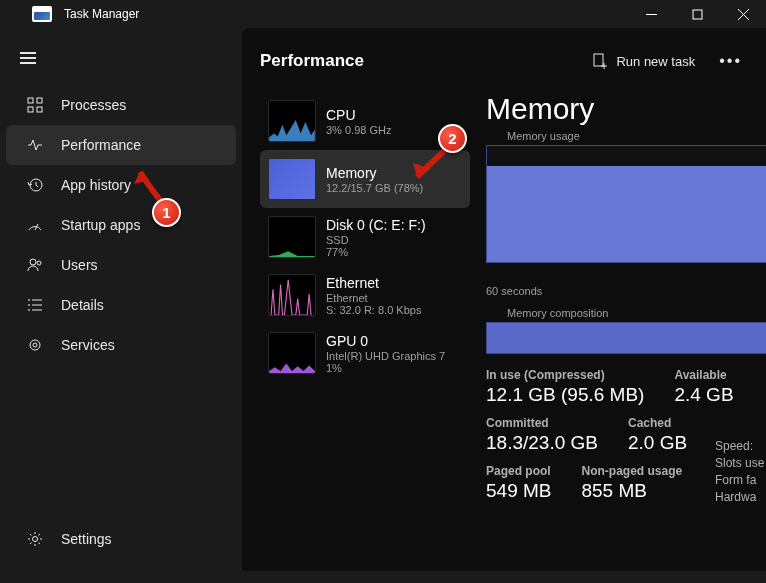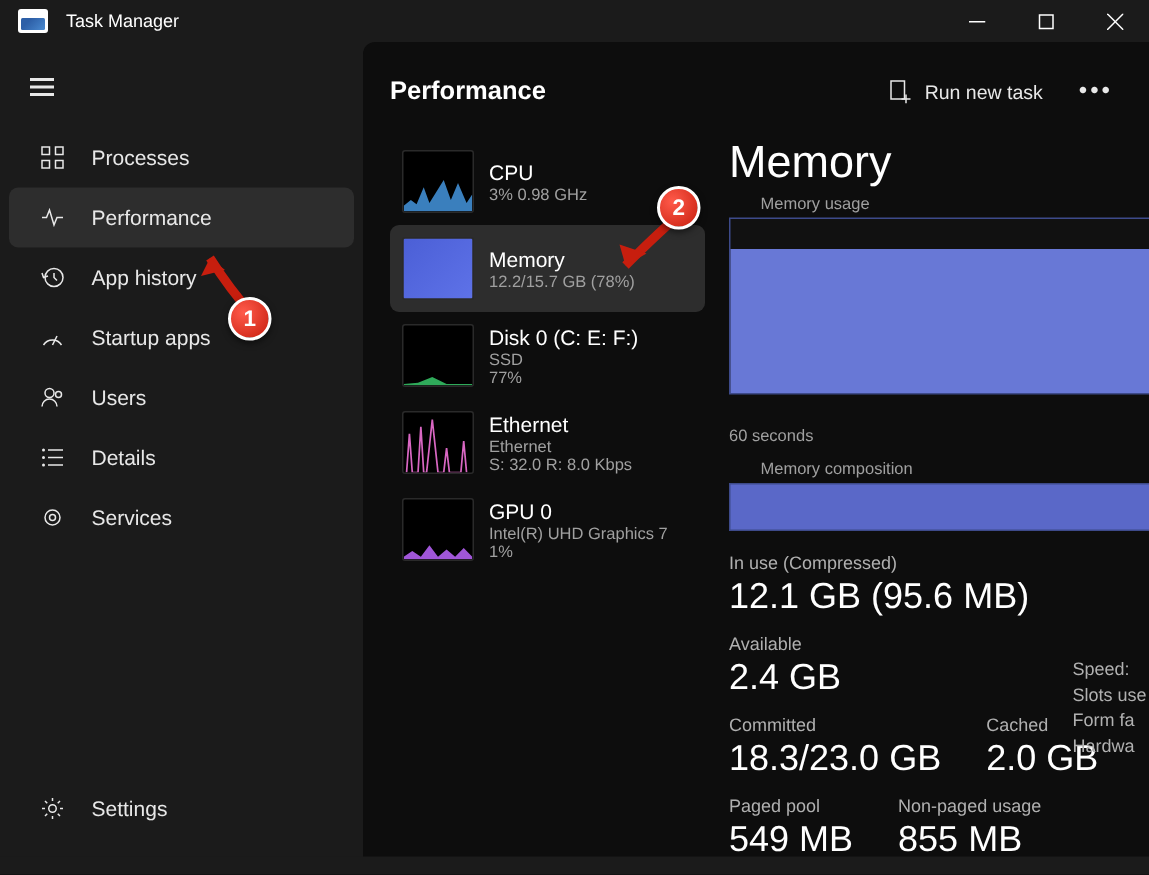--- a/index.html
+++ b/index.html
@@ -5,21 +5,21 @@
 * { margin: 0; padding: 0; box-sizing: border-box; }
 body {
   width: 766px; height: 583px; overflow: hidden;
   background: #1b1b1b; color: #e8e8e8;
   font-family: 'Segoe UI', Arial, sans-serif;
   font-size: 13px; position: relative;
 }
 
 .titlebar {
   height: 28px; display: flex; align-items: center;
-  background: #1b1b1b; padding: 0 0 0 8px;
+  background: #1b1b1b; padding: 0 0 0 8px; margin-left: 20px;
 }
 .titlebar-icon {
   width: 20px; height: 16px; background: #fff; border-radius:2px;
   margin: 0 12px 0 4px; display:inline-block; position:relative;
 }
 .titlebar-icon::after{
   content:''; position:absolute; left:2px; right:2px; bottom:2px; top:6px;
   background:linear-gradient(135deg,#2d5fa7 30%,#4a8ad0); border-radius:1px;
 }
 .title-text { font-size: 12px; color:#fff; }
@@ -64,22 +64,22 @@
 .detail { margin-left:222px; padding-left:4px; }
 .detail-title { font-size:30px; font-weight:400; color:#fff; margin-bottom:4px;}
 .chart-label { font-size:11px; color:#a0a0a0; margin-bottom:3px;padding-left:21px;}
 .bigchart { width:300px; height:118px; border:1px solid #3d4a8a; background:#111; position:relative; }
 .bigchart .fill { position:absolute; left:0; right:0; top:20px; bottom:0; background:#6878d6; }
 .bigchart .fill2 { position:absolute; left:230px; right:0; top:28px; bottom:0; background:#6878d6; }
 .chart-footer { font-size:11px; color:#a0a0a0; margin-top:22px; margin-bottom:10px;}
 .compchart { width:300px; height:32px; border:1px solid #3d4a8a; background:#5a68c8; }
 .stats { display:flex; flex-wrap:wrap; margin-top:14px; gap:0;}
 .stat-col { margin-right:30px; margin-bottom:10px;}
-.stat-col .slabel { font-size:12px; color:#b0b0b0; }
-.stat-col .sval { font-size:24px; color:#fff; margin-top:2px;}
+.stat-col .slabel { font-size:12px; color:#b0b0b0;font-weight:bold; }
+.stat-col .sval { font-size:19px; color:#fff; margin-top:2px;}
 .extra-labels { position:absolute; right:-5px; top:410px; font-size:12px; color:#b0b0b0; line-height:17px; text-align:left; width:56px; overflow:hidden;}
 
 .anno { position:absolute; z-index:50; }
 .anno-badge {
   width:29px; height:29px; border-radius:50%;
   background:radial-gradient(circle at 33% 33%, #ff5a4a, #c71e0e);
   border:2px solid #fff; color:#fff; font-weight:700; font-size:15px;
   display:flex; align-items:center; justify-content:center;
   box-shadow:0 2px 4px rgba(0,0,0,.5);
 }

